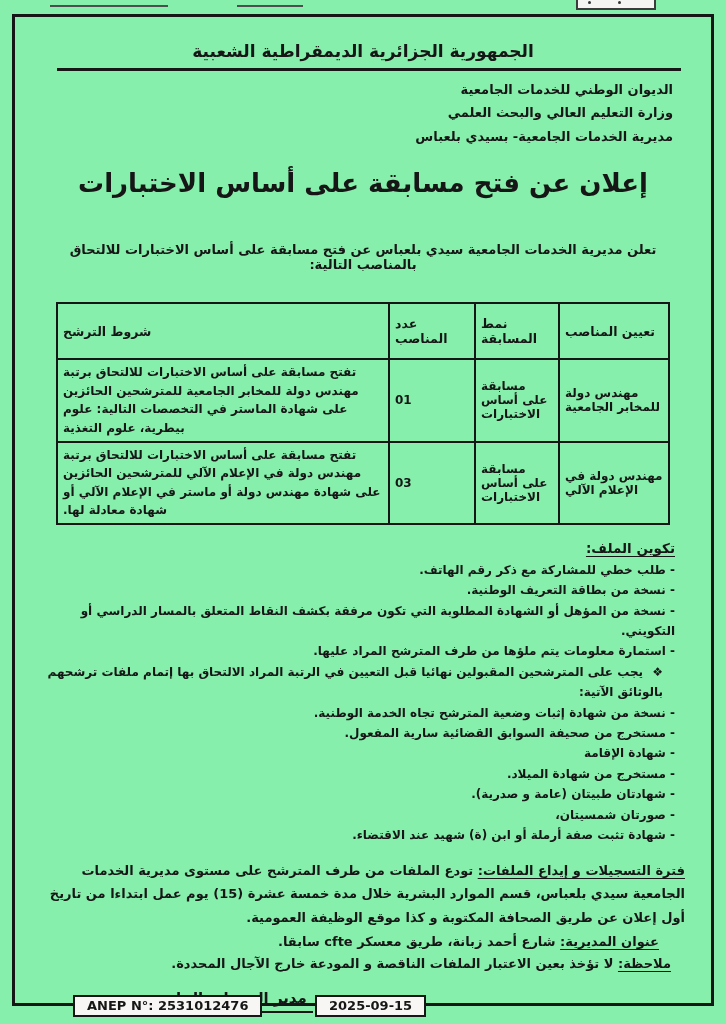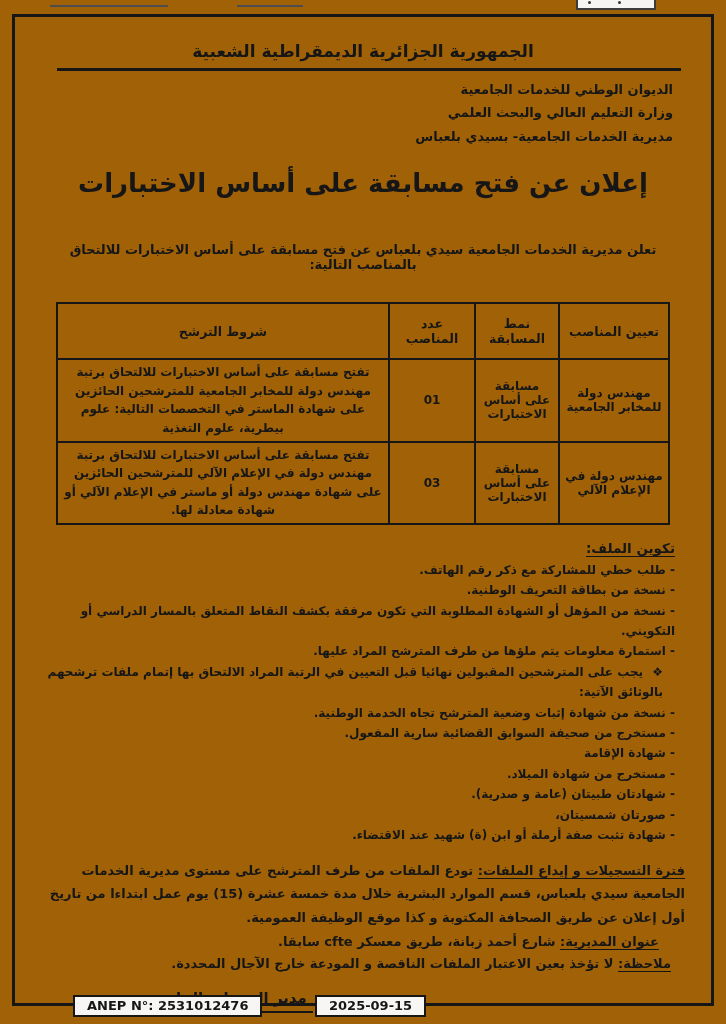--- a/index.html
+++ b/index.html
@@ -1,19 +1,19 @@
 <!DOCTYPE html>
 <html lang="ar" dir="rtl"><head>
 <meta charset="utf-8">
 <style>
   html,body{margin:0;padding:0;}
   .page{
     position:relative;
     width:726px;height:1024px;
-    background:#a16207;
+    background:#86efac;
     color:#161616;
     font-family:"DejaVu Sans", sans-serif;
     font-weight:bold;
     direction:rtl;
     overflow:hidden;
   }
   
   .rem-line-1{position:absolute;top:5px;left:50px;width:118px;height:2px;background:#4d4d4d;}
   .rem-line-2{position:absolute;top:5px;left:237px;width:66px;height:2px;background:#4d4d4d;}
   .rem-box{position:absolute;top:-6px;left:576px;width:80px;height:16px;border:2px solid #3c3c3c;background:#f5f4f2;box-sizing:border-box;}
@@ -30,21 +30,21 @@
   }
   .republic{margin-top:24px;text-align:center;font-size:17px;letter-spacing:.5px;}
   .divider{height:3px;background:#161616;margin:7px 4px 0 16px;}
   .ministry{margin-top:7px;text-align:right;font-size:13px;line-height:1.8;padding-right:12px;}
   .main-title{margin-top:20px;text-align:center;font-size:26px;}
   .intro{margin-top:44px;text-align:center;font-size:13px;}
 
   table.positions{margin:30px auto 0;border-collapse:collapse;width:612px;table-layout:fixed;direction:rtl;}
   table.positions th, table.positions td{
     border:2px solid #161616;
-    text-align:center;vertical-align:middle;
+    text-align:left;vertical-align:middle;
     padding:3px 5px;font-size:12px;font-weight:bold;
   }
   table.positions th{height:48px;font-size:12.5px;}
   .col-designation{width:110px;} .col-mode{width:84px;} .col-count{width:86px;} .col-conditions{width:332px;}
   td.conditions{font-size:11.5px;line-height:1.55;}
   tr.row-1 td{height:66px;} tr.row-2 td{height:74px;}
 
   .file-section{margin-top:12px;font-size:12px;line-height:1.7;text-align:right;padding-right:10px;}
   .section-heading{font-size:13.5px;text-decoration:underline;text-underline-offset:3px;}
   .diamond-note{padding-right:12px;}

